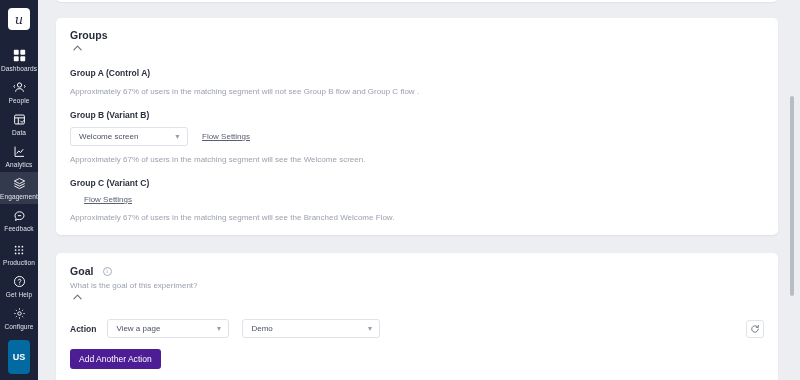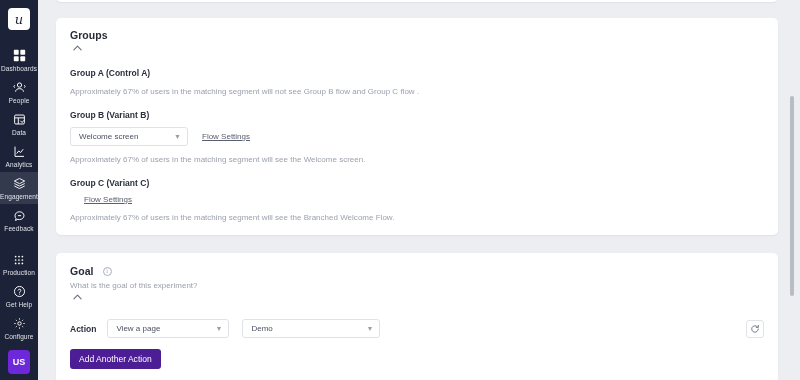--- a/index.html
+++ b/index.html
@@ -56,22 +56,22 @@
   .nav-icon svg { display: block; }
   .nav-label {
     font-size: 6.5px;
     color: #e2e4ea;
     letter-spacing: 0.1px;
     line-height: 9px;
     white-space: nowrap;
   }
   .nav-spacer { flex: 1 1 auto; }
   .avatar {
-    width: 22px; height: 24px;
-    background: #6d28d9;
+    width: 22px; height: 34px;
+    background: #0369a1;
     border-radius: 4px;
     display: flex; align-items: center; justify-content: center;
     color: #fff;
     font-size: 9px;
     font-weight: bold;
     margin-top: 6px;
     margin-bottom: 6px;
   }
 
   

